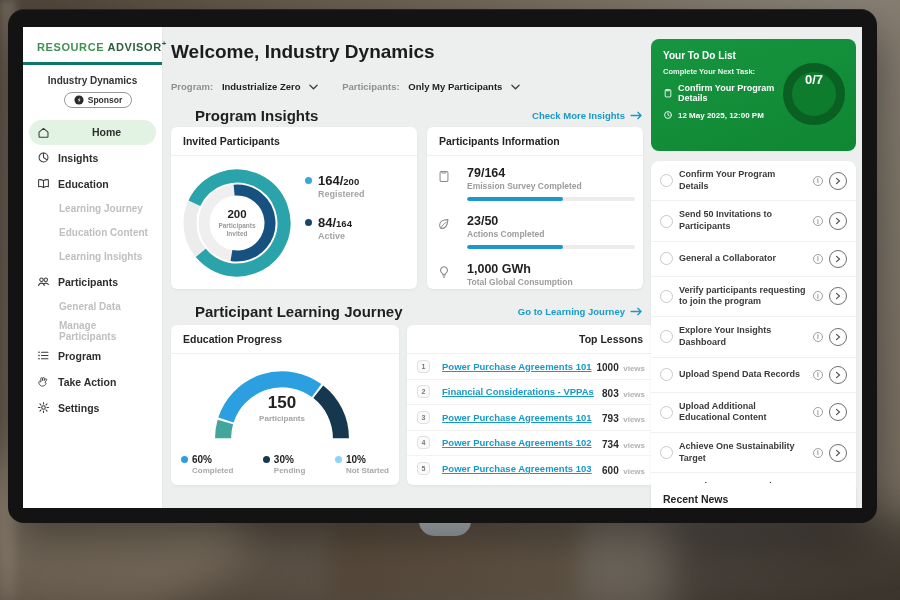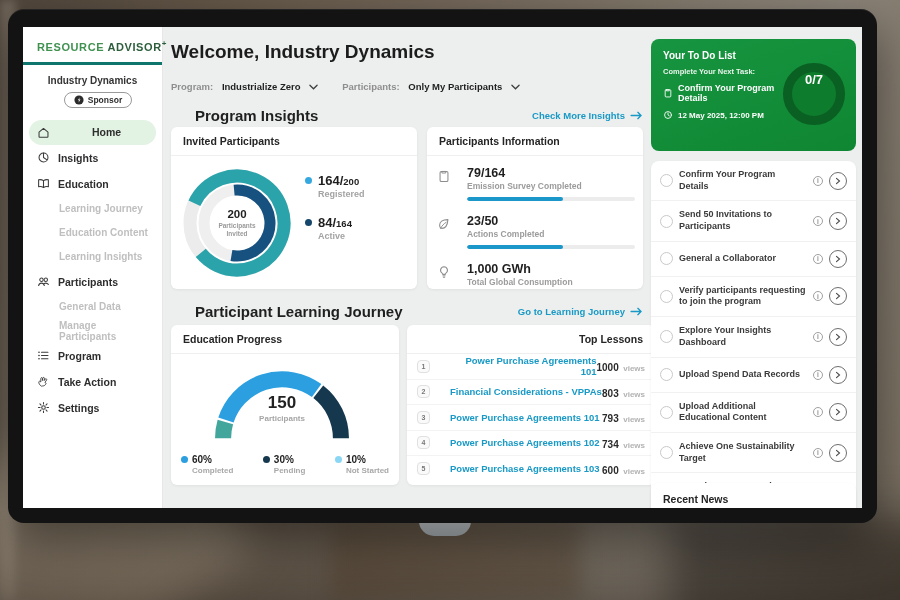--- a/index.html
+++ b/index.html
@@ -102,21 +102,21 @@
   .gl-item .top { display:flex; align-items:center; gap:4px; }
   .gl-dot { width:7px; height:7px; border-radius:50%; }
   .gl-v { font-size:10px; font-weight:800; color:#1e1e1e; }
   .gl-l { font-size:8px; font-weight:700; color:#a8a8a8; margin:1px 0 0 11px; }
 
   
   .lesson { display:flex; align-items:center; padding:0 10px; height:25.5px; border-bottom:1px solid #f3f3f3; }
   .lesson:last-child { border-bottom:none; }
   .rank { width:13px; height:13px; border:1px solid #e0e0e0; border-radius:4px; background:#fafafa;
     font-size:7px; font-weight:800; color:#777; display:flex; align-items:center; justify-content:center; flex:none; }
-  .lname { font-size:9.5px; font-weight:700; color:var(--accent); margin-left:20px; cursor:pointer; }
+  .lname { font-size:9.5px; font-weight:700; color:var(--accent); margin-left:12px; cursor:pointer;text-decoration:underline; }
   .views { margin-left:auto; white-space:nowrap; }
   .views .vv { font-size:10px; font-weight:800; color:#2b2b2b; }
   .views .vs { font-size:8px; font-weight:600; color:#b2b2b2; }
 
   
   .todo-col { position:absolute; left:628px; top:0; width:205px; height:100%; }
   .green-card { position:absolute; left:0; top:12px; width:205px; height:112px; border-radius:8px;
     background:linear-gradient(160deg,#179540,#0f8632); color:#fff; padding:11px 12px; }
   .gc-title { font-size:10px; font-weight:800; }
   .gc-sub { font-size:7.5px; font-weight:600; opacity:.9; margin-top:6px; }

